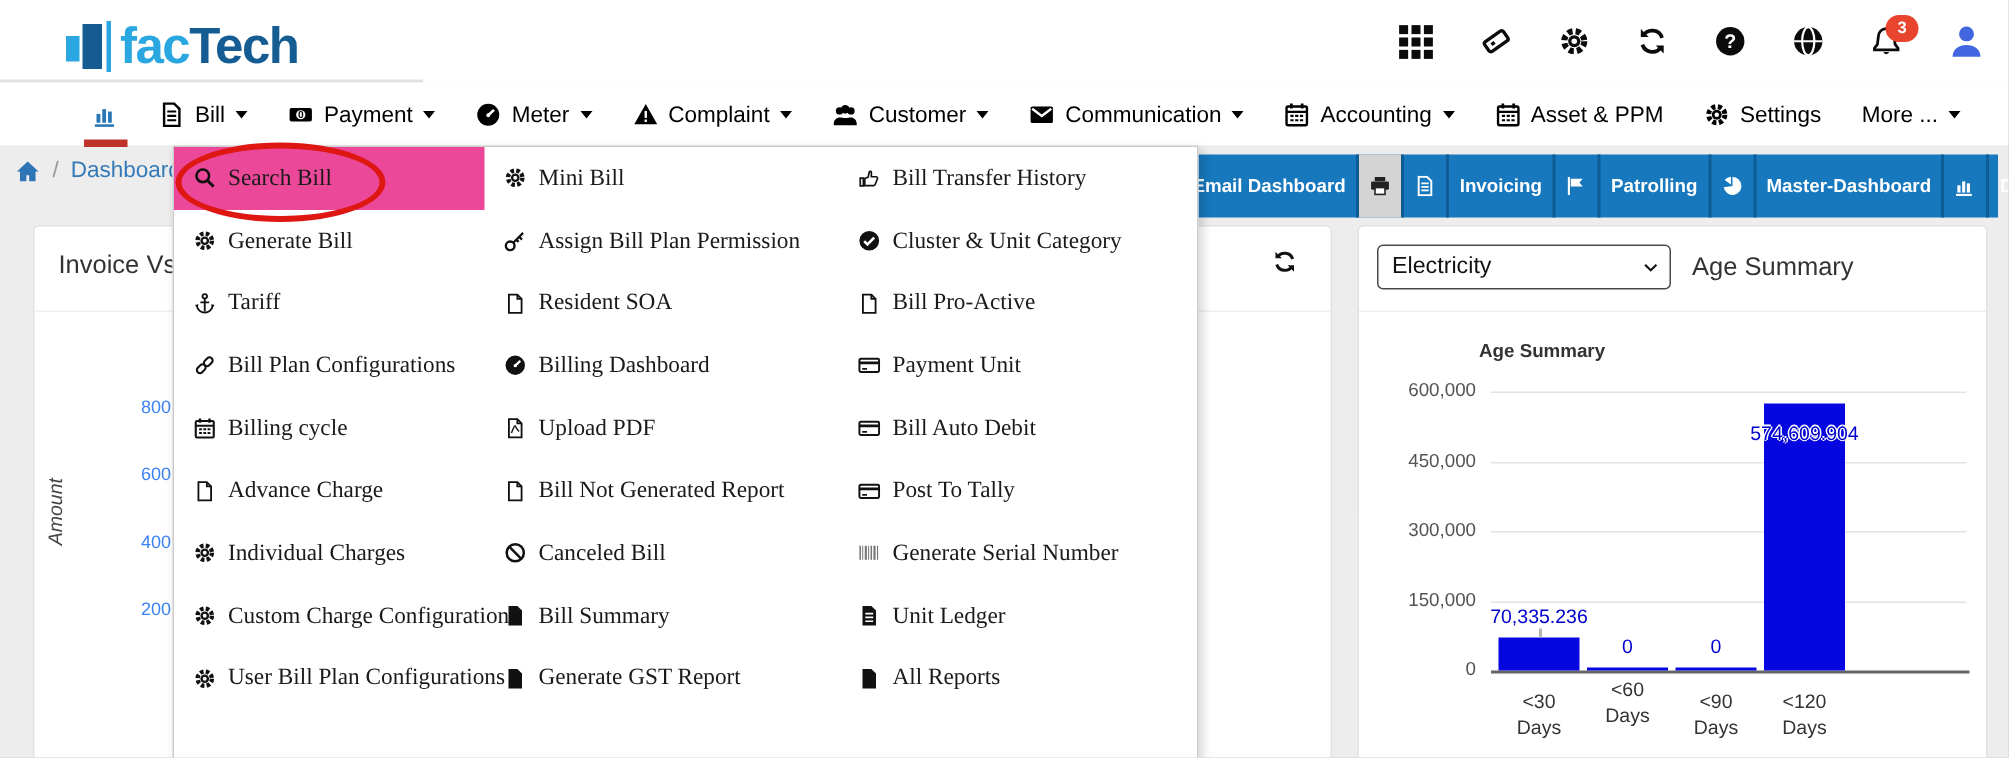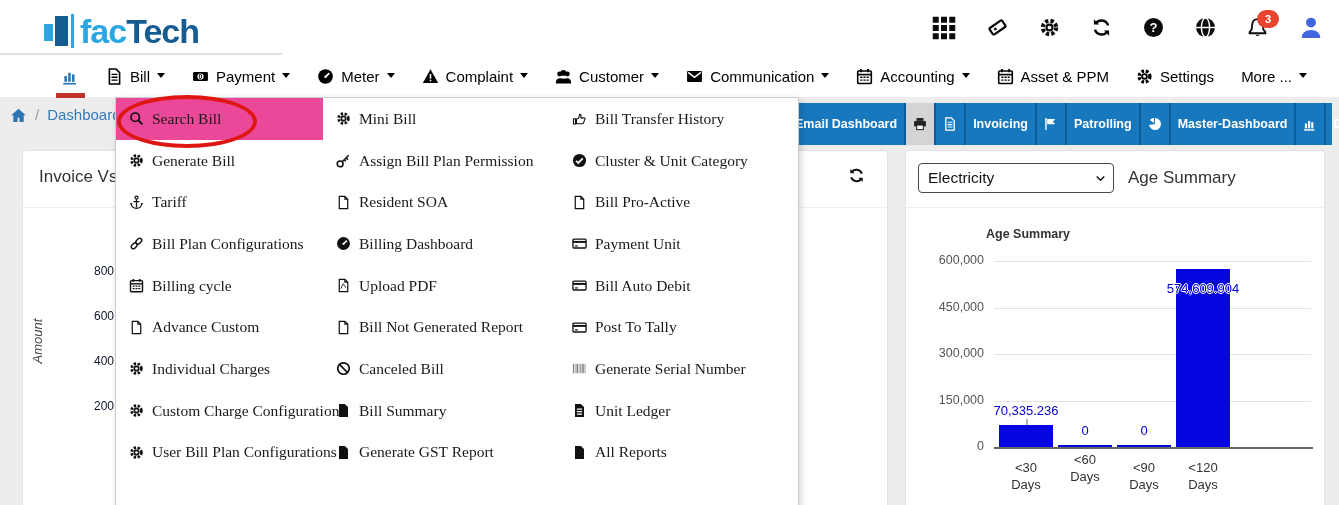--- a/index.html
+++ b/index.html
@@ -23,21 +23,21 @@
   .hdr-btn{position:relative;color:#0b0b0b;cursor:pointer;display:flex;align-items:center;}
   .hdr-btn svg{width:21px;height:21px;}
   .hdr-btn.grid svg{width:24px;height:24px;}
   .hdr-btn.user{color:#4166e0;} .hdr-btn.user svg{width:24px;height:24px;}
   .badge{position:absolute;top:-7px;right:-11px;min-width:18px;height:18px;border-radius:10px;
          background:#e8442e;color:#fff;font-size:11px;font-weight:bold;line-height:18px;text-align:center;padding:0 2px;}
 
   
   .nav{position:absolute;left:0;top:55px;width:1339px;height:42px;background:#fff;z-index:2;
        display:flex;align-items:center;padding-left:62px;gap:27px;box-sizing:border-box;font-size:15px;color:#000;}
-  .nav-item{display:flex;gap:7px;cursor:pointer;white-space:nowrap;}
+  .nav-item{display:flex;align-items:center;gap:7px;cursor:pointer;white-space:nowrap;}
   .nav-item svg{width:17px;height:17px;}
   .nav-item .caret{width:0;height:0;border:4px solid transparent;border-top:5px solid #000;margin-top:5px;}
   .nav-item.active{color:#2878b8;position:relative;}
   .nav-item.active::after{content:"";position:absolute;left:-6px;right:-6px;bottom:-13px;height:5px;background:#c0332b;}
 
   
   .crumbs{position:absolute;left:10px;top:105px;display:flex;align-items:center;gap:8px;font-size:15px;z-index:1;}
   .crumbs .home{color:#2e75b6;cursor:pointer;} .crumbs .home svg{width:17px;height:17px;}
   .crumbs .sep{color:#999;} .crumbs .link{color:#337ab7;cursor:pointer;}
 
@@ -52,21 +52,21 @@
   
   .panel{position:absolute;background:#fff;border:1px solid #e2e2e2;border-radius:4px;z-index:1;box-sizing:border-box;}
   .panel-left{left:22px;top:150px;width:866px;height:380px;}
   .panel-right{left:905px;top:150px;width:420px;height:380px;}
   .panel-title{position:absolute;left:16px;top:16px;font-size:17px;color:#333;}
   .panel-divider{position:absolute;left:0;right:0;top:56px;height:1px;background:#efefef;}
   .panel-refresh{position:absolute;right:22px;top:15px;color:#111;cursor:pointer;}
   .panel-refresh svg{width:17px;height:17px;}
 
   
-  .ly-tick{position:absolute;width:60px;text-align:right;font-size:12px;color:#0f172a;}
+  .ly-tick{position:absolute;width:60px;text-align:right;font-size:12px;color:#3b82f6;}
   .ly-label{position:absolute;left:14px;top:205px;width:0;font-size:13px;font-style:italic;color:#444;
             transform:rotate(-90deg);white-space:nowrap;}
 
   
   .sel{position:absolute;left:12px;top:12px;width:196px;height:30px;border:1px solid #4a4a4a;border-radius:4px;
        box-sizing:border-box;font-size:15.5px;color:#111;line-height:28px;padding-left:9px;cursor:pointer;background:#fff;}
   .sel svg{position:absolute;right:7px;top:9px;width:11px;height:11px;}
   .rp-header{position:absolute;left:222px;top:17px;font-size:17px;color:#333;}
   .chart-title{position:absolute;left:80px;top:76px;font-size:12.5px;font-weight:bold;color:#333;}
   .gridline{position:absolute;left:88px;width:317px;height:1px;background:#e3e3e3;}
@@ -545,21 +545,21 @@
         <div class="menu-item">
           <svg class="icon">
             <use href="#sym-calendar"></use>
           </svg>
           <span>Billing cycle</span>
         </div>
         <div class="menu-item">
           <svg class="icon">
             <use href="#sym-file"></use>
           </svg>
-          <span>Advance Custom</span>
+          <span>Advance Charge</span>
         </div>
         <div class="menu-item">
           <svg class="icon">
             <use href="#sym-gear"></use>
           </svg>
           <span>Individual Charges</span>
         </div>
         <div class="menu-item">
           <svg class="icon">
             <use href="#sym-gear"></use>

